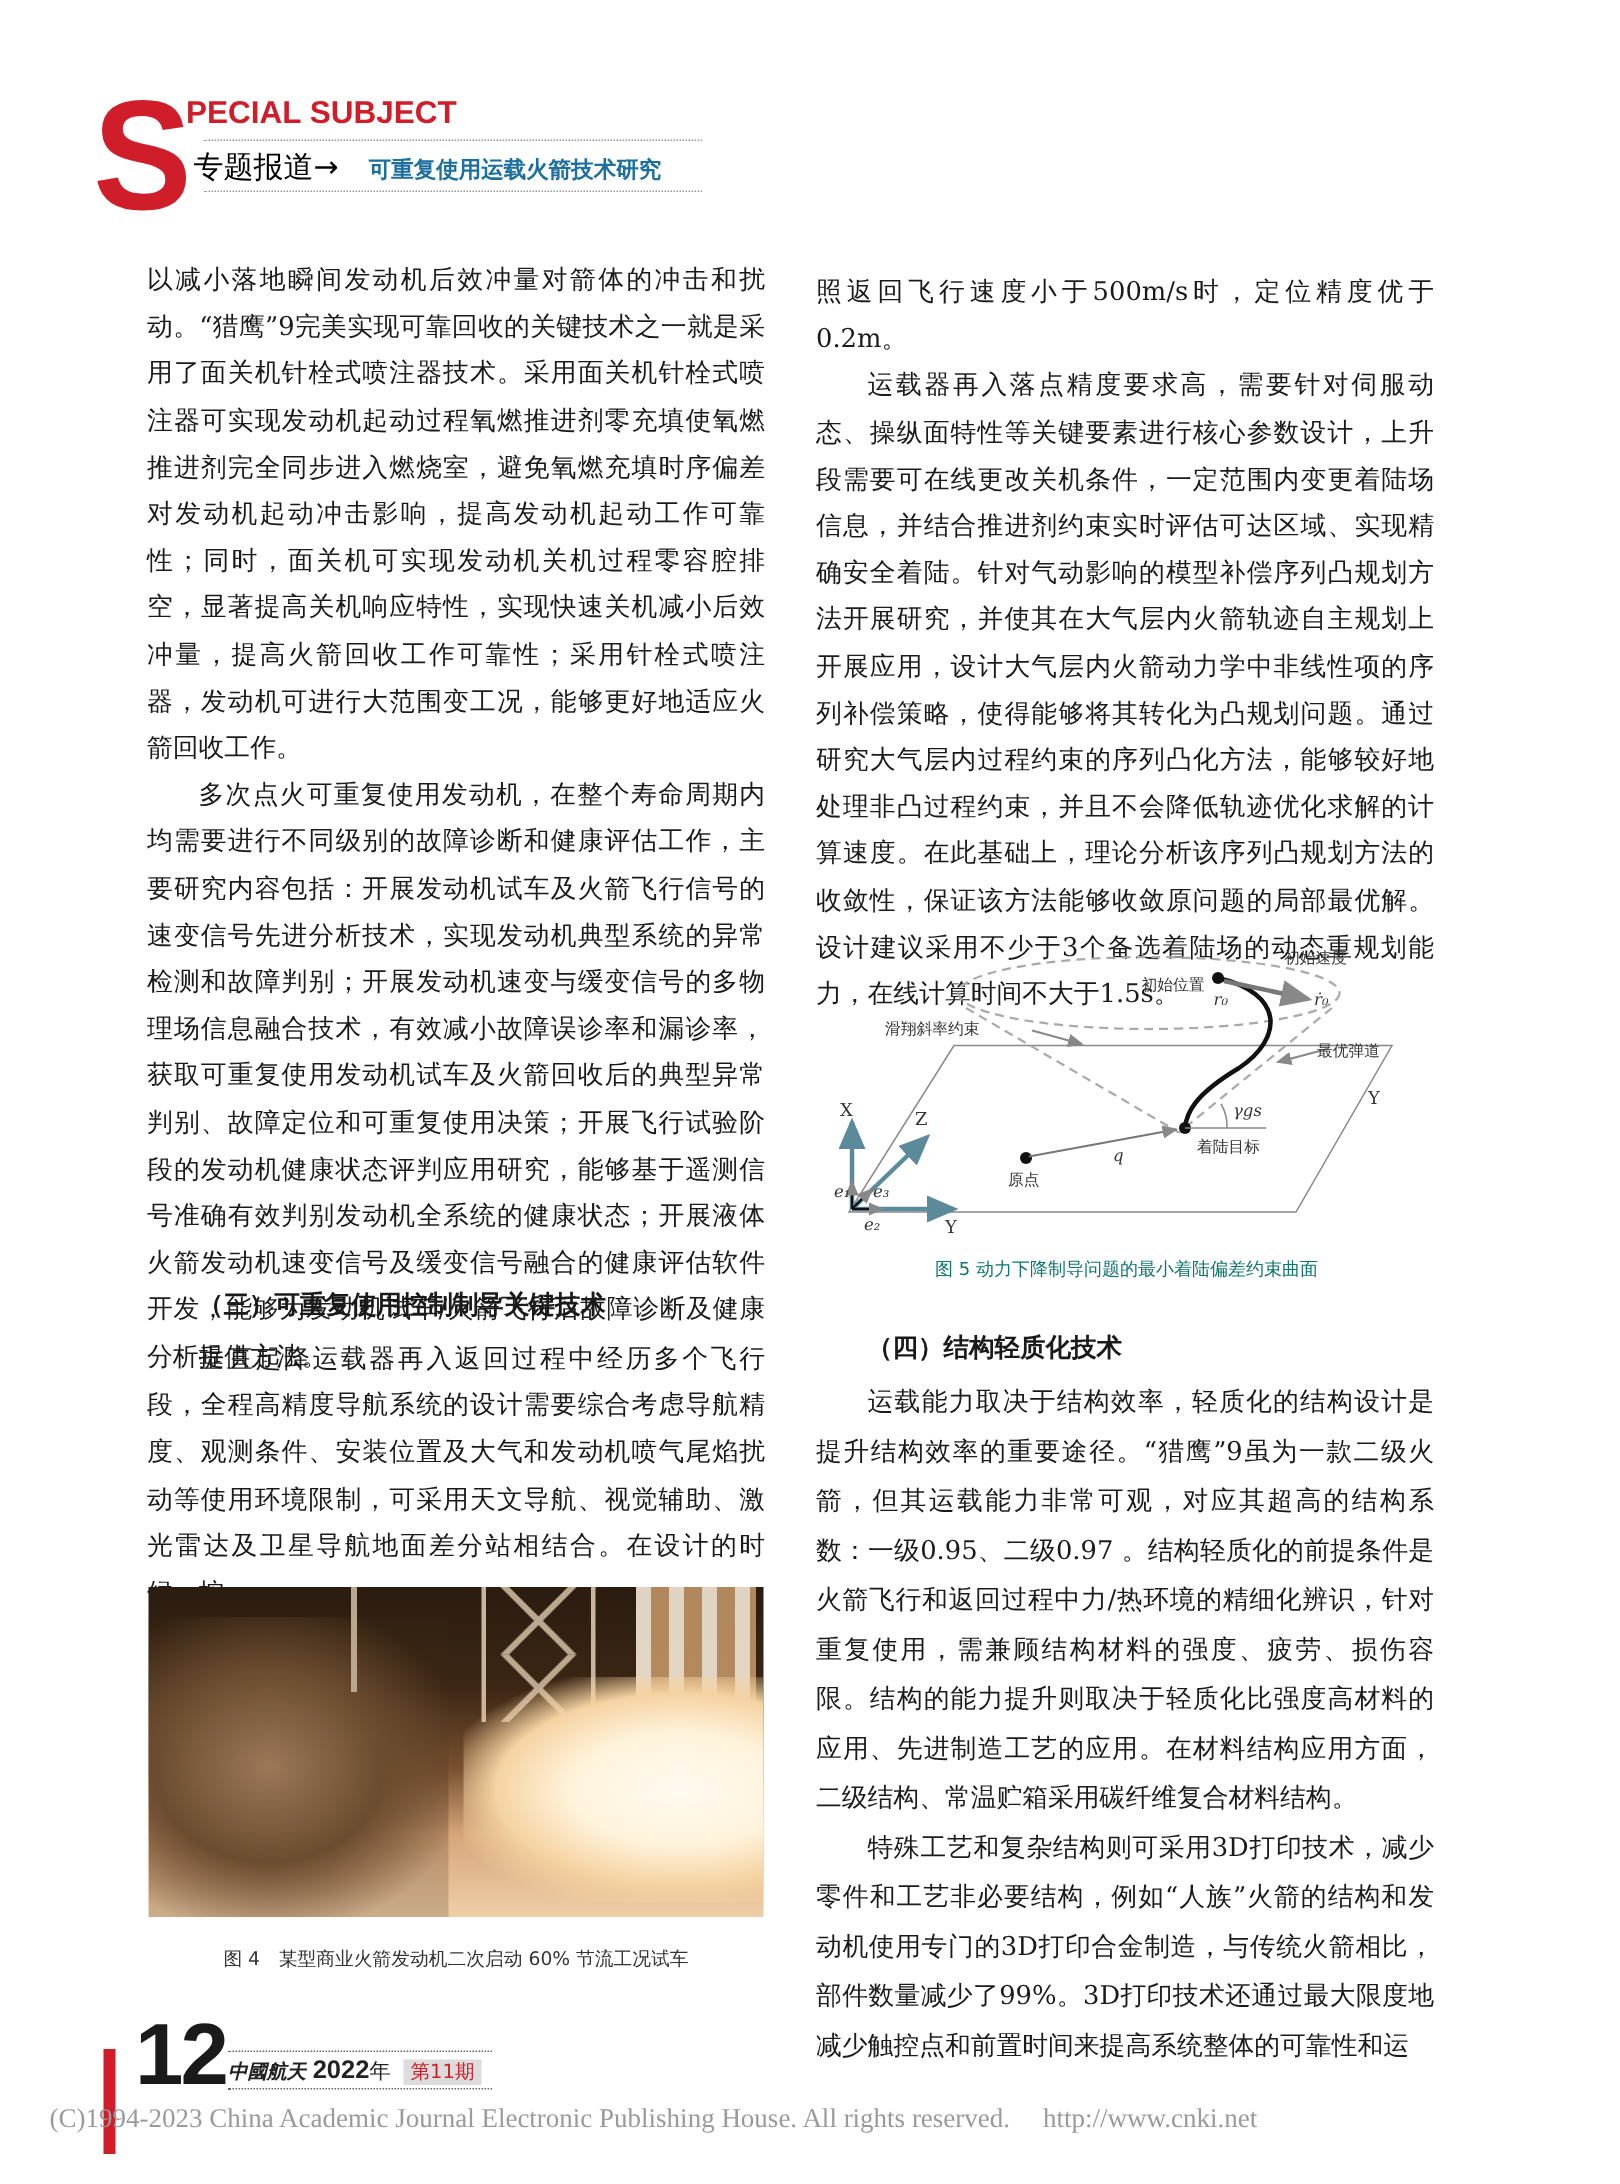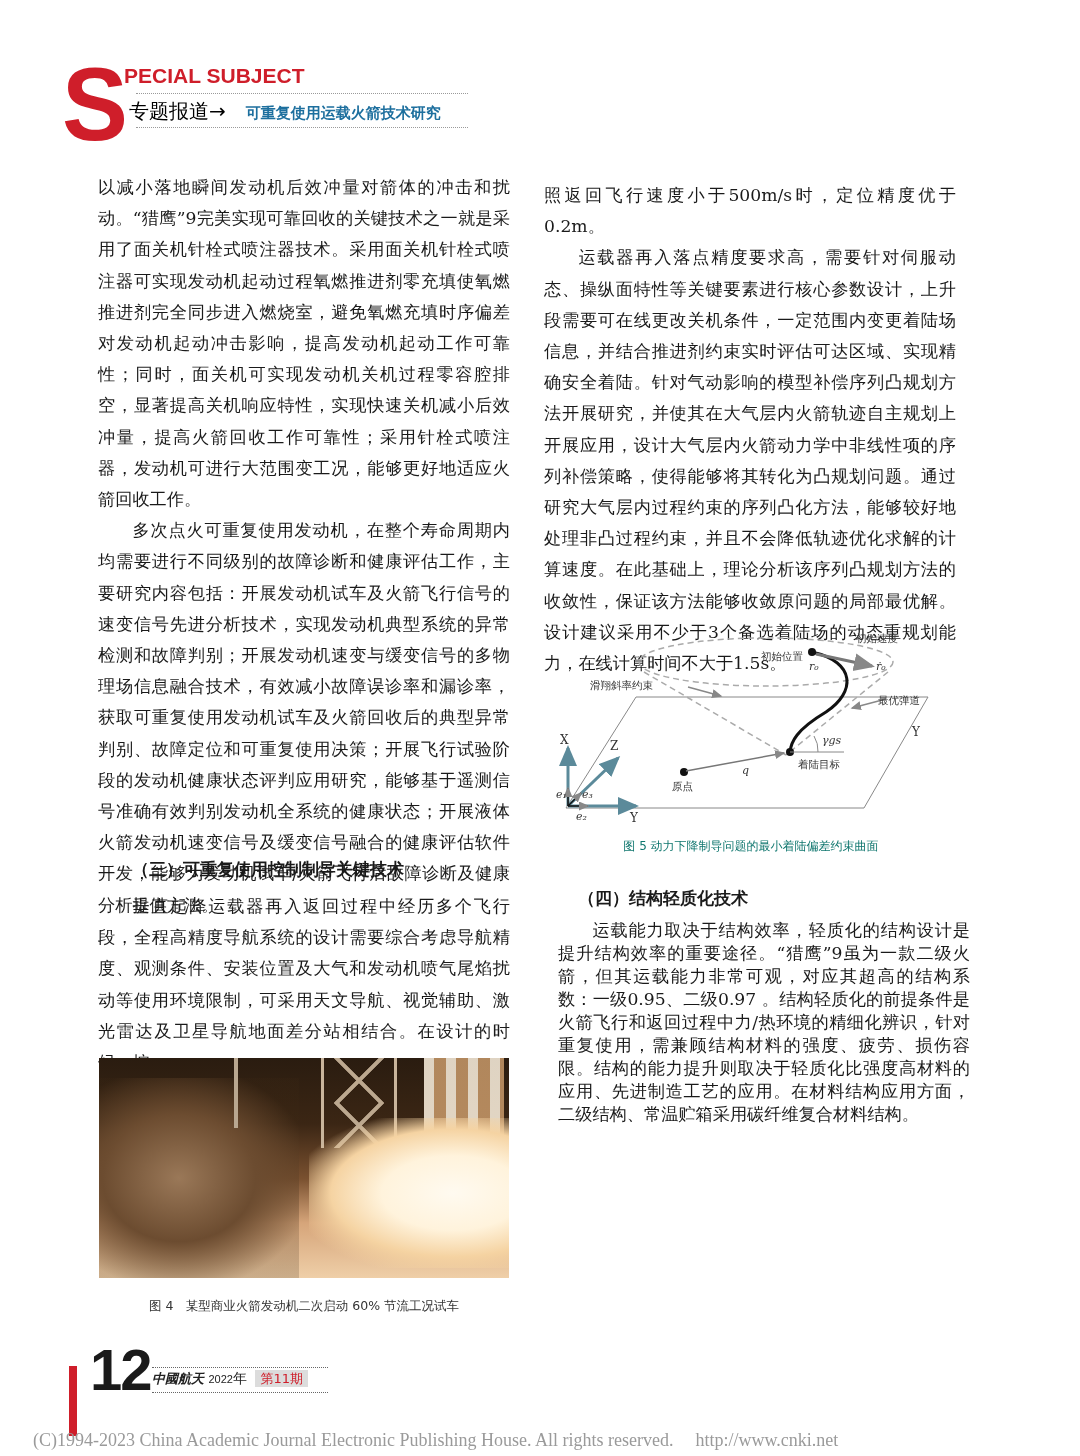--- a/index.html
+++ b/index.html
@@ -35,21 +35,21 @@
   .col-left { left: 98px; top: 172px; width: 412px; }
   .col-right { left: 544px; top: 180px; width: 412px; }
   .col p { margin: 0; }
   .col p.ind { text-indent: 2em; }
 
   .sec3 { position: absolute; left: 132px; top: 858px; width: 380px; font-size: 17px; font-weight: 700; font-family: "DejaVu Sans", sans-serif; }
   .left-b { position: absolute; left: 98px; top: 891px; width: 412px; font-size: 17.2px; line-height: 31.2px; text-align: justify; }
   .left-b p { margin: 0; }
   .left-b p.ind { text-indent: 2em; }
   .sec4 { position: absolute; left: 578px; top: 887px; font-size: 17px; font-weight: 700; font-family: "DejaVu Sans", sans-serif; }
-  .right-c { position: absolute; left: 558px; top: 919px; width: 412px; font-size: 17.2px; line-height: 23px; text-align: justify; }
+  .right-c { position: absolute; left: 544px; top: 919px; width: 412px; font-size: 17.2px; line-height: 33px; text-align: justify; }
   .right-c p { margin: 0; }
   .right-c p.ind { text-indent: 2em; }
 
   
   .fig5 { position: absolute; left: 556px; top: 622px; width: 390px; height: 200px; }
   .fig5 svg { width: 390px; height: 200px; }
   .fig5 .lbl { font-family: "DejaVu Sans", sans-serif; font-size: 10.5px; fill: #333; }
   .fig5 .sym { font-family: "DejaVu Serif", serif; font-size: 11px; fill: #333; font-style: italic; }
   .fig5 .axl { font-family: "DejaVu Serif", serif; font-size: 12px; fill: #333; }
   .cap5 { position: absolute; left: 556px; top: 838px; width: 390px; text-align: center; font-family: "DejaVu Sans", sans-serif; font-size: 12px; color: #0f766e; }
@@ -80,23 +80,23 @@
     background: repeating-linear-gradient(90deg, #fff4e2 0 10px, #c99a6a 10px 22px); opacity: 0.85; }
   .cap4 { position: absolute; left: 99px; top: 1298px; width: 410px; text-align: center; font-family: "DejaVu Sans", sans-serif; font-size: 12.5px; color: #333; }
 
   
   .redbar { position: absolute; left: 69px; top: 1366px; width: 8px; height: 70px; background: #cf1e2a; }
   .pagenum { position: absolute; left: 90px; top: 1340px; font-family: "Liberation Sans", sans-serif; font-weight: 700; font-size: 58px; line-height: 60px; color: #1a1a1a; letter-spacing: -2px; }
   .ft-dots1 { position: absolute; left: 152px; top: 1367px; width: 176px; border-top: 1px dotted #666; }
   .ft-dots2 { position: absolute; left: 152px; top: 1392px; width: 176px; border-top: 1px dotted #666; }
   .journal { position: absolute; left: 152px; top: 1370px; white-space: nowrap; font-family: "DejaVu Sans", sans-serif; font-size: 14px; color: #222; }
   .journal .jname { font-family: "DejaVu Serif", serif; font-style: italic; font-weight: 700; font-size: 13px; }
-  .journal .yr { font-weight: 400; font-size: 11px; font-family: "Liberation Sans", sans-serif; }
+  .journal .yr { font-weight: 700; font-size: 17px; font-family: "Liberation Sans", sans-serif; }
   .journal .issue { background: #dcdcdc; padding: 1px 5px; margin-left: 4px; color: #cf1e2a; font-size: 13px; }
-  .copyright { position: absolute; left: 33px; top: 1402px; white-space: nowrap; font-family: "Liberation Serif", serif; font-size: 18px; color: #9a9a9a; margin-top: 28px; }
+  .copyright { position: absolute; left: 33px; top: 1402px; white-space: nowrap; font-family: "Liberation Serif", serif; font-size: 18px; color: #9a9a9a; }
   .copyright .url { margin-left: 22px; }
 </style>
 </head>
 <body>
 
 <div class="hdr">
   <div class="big-s">S</div>
   <div class="hdr-en">PECIAL SUBJECT</div>
   <div class="hdr-dots1"></div>
   <div class="hdr-cn">
@@ -184,20 +184,21 @@
     <text class="sym" x="0" y="176">e₁</text>
     <text class="sym" x="26" y="176">e₃</text>
     <text class="sym" x="20" y="198">e₂</text>
   </svg>
 </div>
 <div class="cap5">图 5 动力下降制导问题的最小着陆偏差约束曲面</div>
 
 <div class="sec4">（四）结构轻质化技术</div>
 <div class="right-c">
   <p class="ind">运载能力取决于结构效率，轻质化的结构设计是提升结构效率的重要途径。“猎鹰”9虽为一款二级火箭，但其运载能力非常可观，对应其超高的结构系数：一级0.95、二级0.97 。结构轻质化的前提条件是火箭飞行和返回过程中力/热环境的精细化辨识，针对重复使用，需兼顾结构材料的强度、疲劳、损伤容限。结构的能力提升则取决于轻质化比强度高材料的应用、先进制造工艺的应用。在材料结构应用方面，二级结构、常温贮箱采用碳纤维复合材料结构。</p>
+  <p class="ind">特殊工艺和复杂结构则可采用3D打印技术，减少零件和工艺非必要结构，例如“人族”火箭的结构和发动机使用专门的3D打印合金制造，与传统火箭相比，部件数量减少了99%。3D打印技术还通过最大限度地减少触控点和前置时间来提高系统整体的可靠性和运</p>
 </div>
 
 <div class="redbar"></div>
 <div class="pagenum">12</div>
 <div class="ft-dots1"></div>
 <div class="journal">
   <span class="jname">中國航天</span>
   <span class="yr">2022</span><span>年</span>
   <span class="issue">第11期</span>
 </div>

